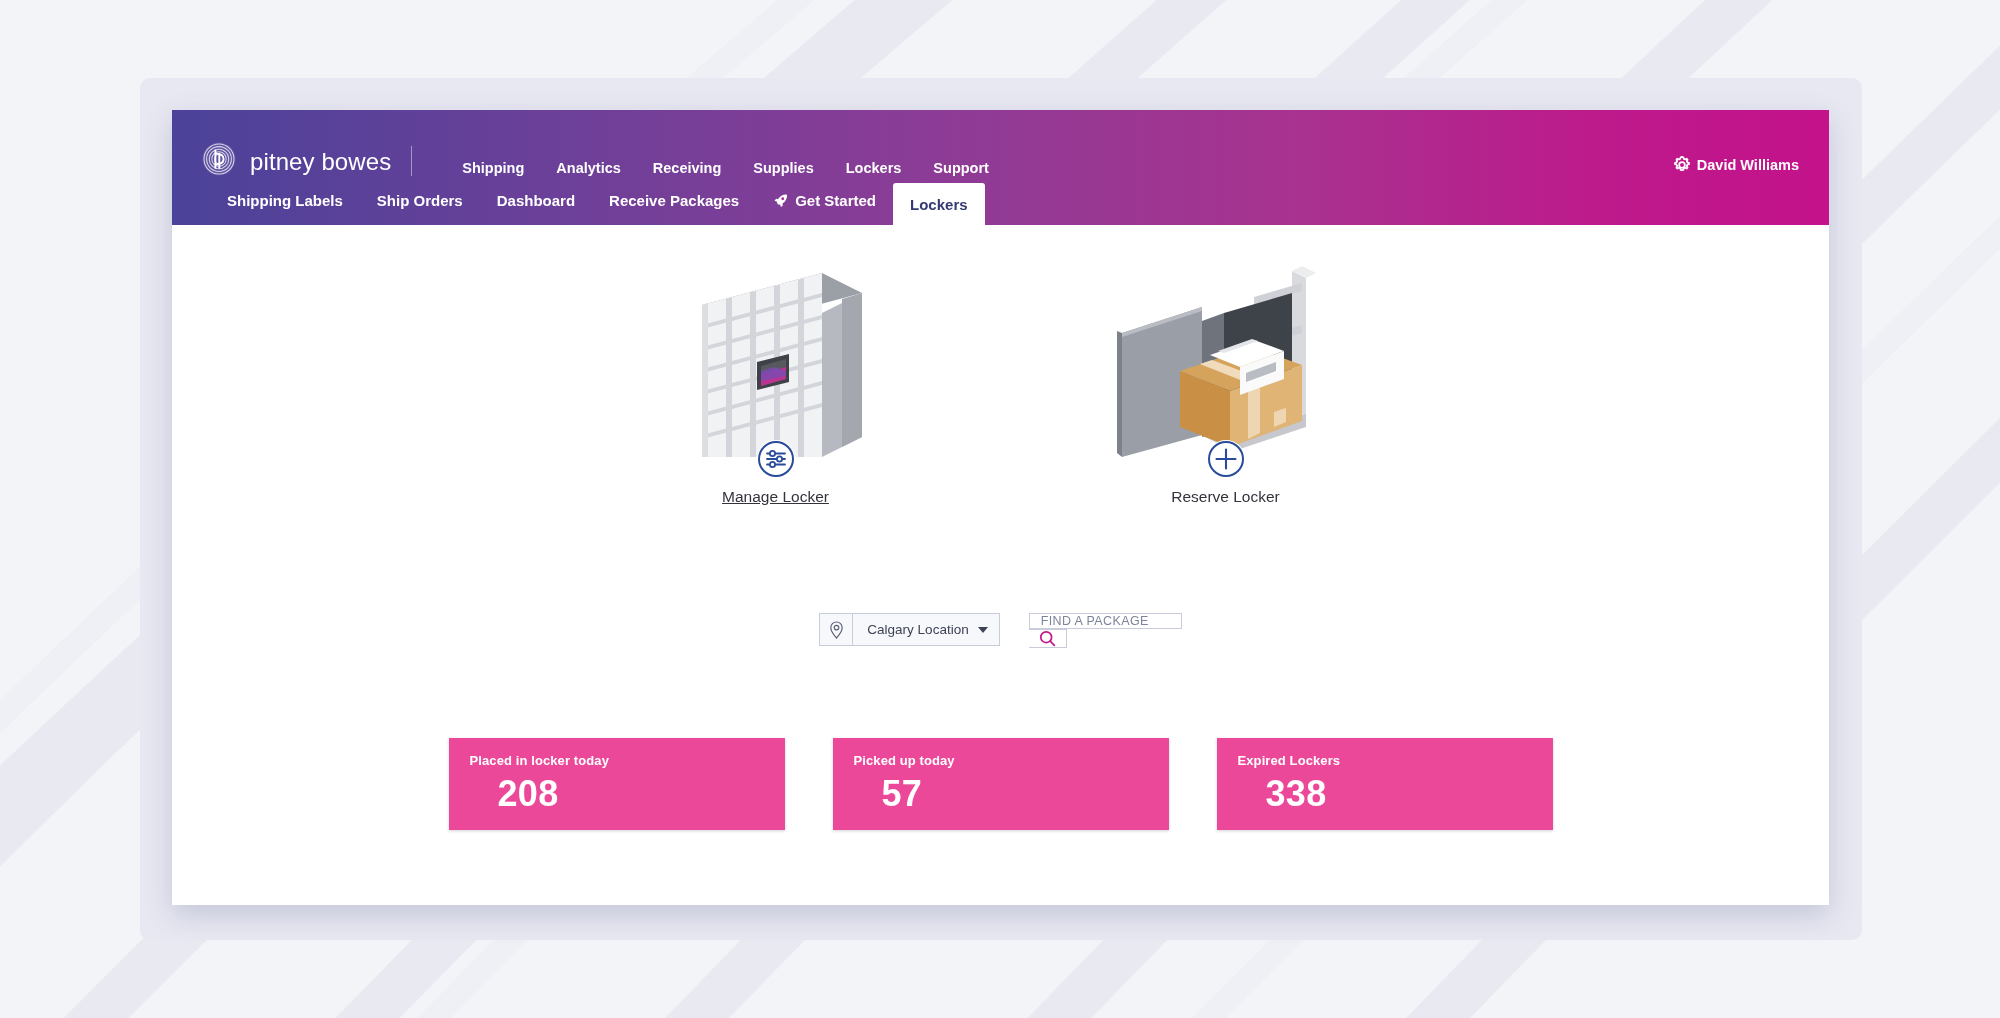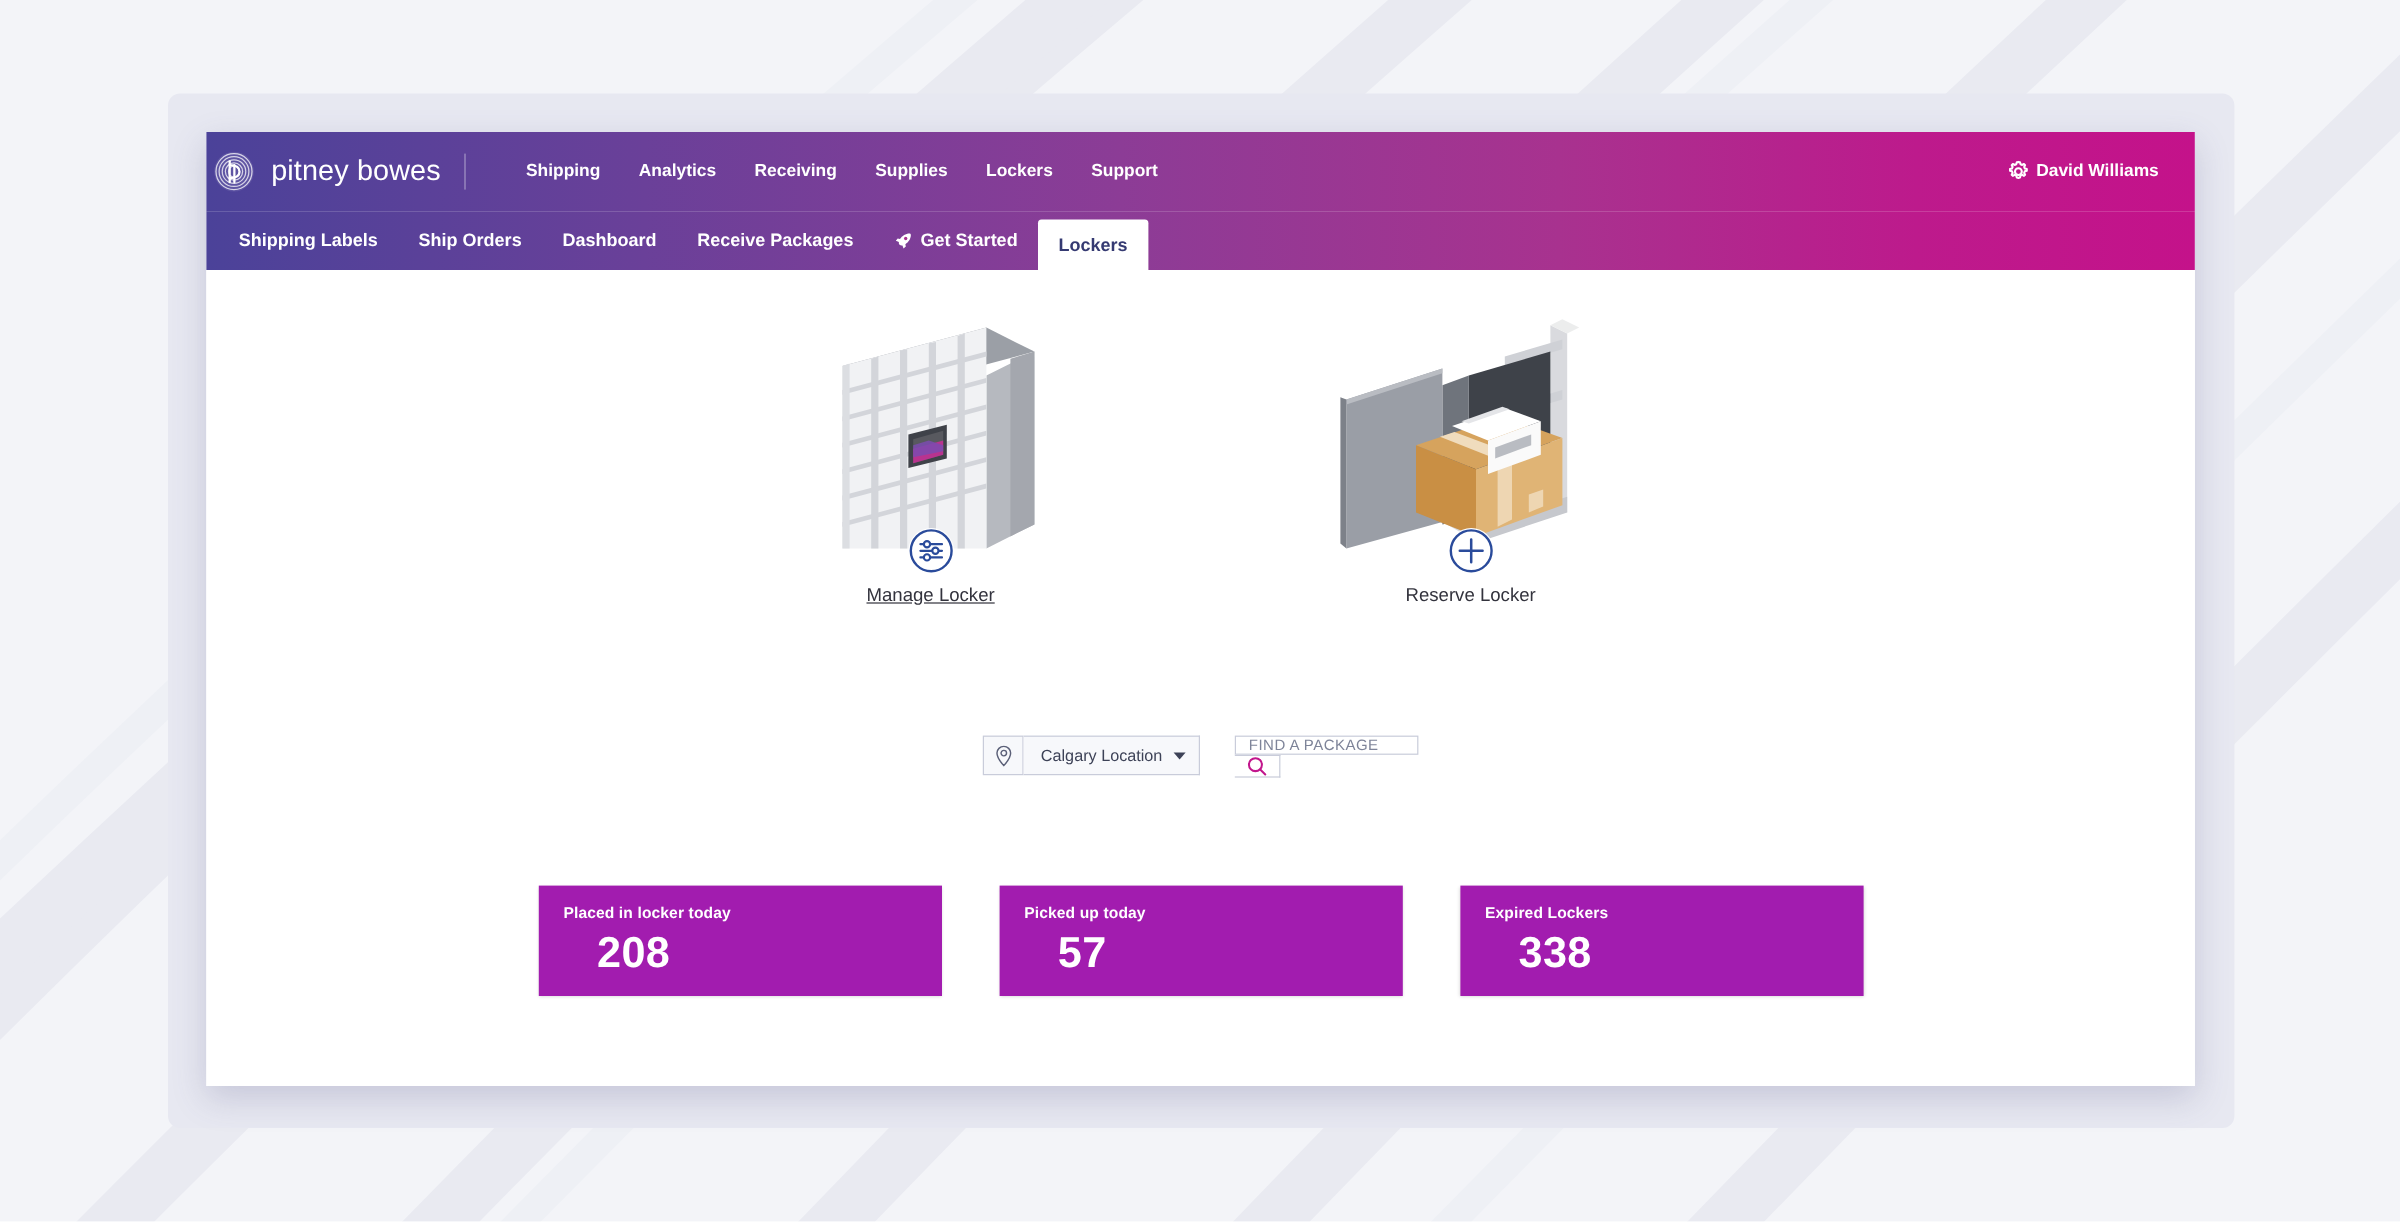--- a/index.html
+++ b/index.html
@@ -39,22 +39,22 @@
     background: #ffffff;
     box-shadow: 0 10px 26px rgba(80,84,130,0.22);
   }
 
   
   #topbar {
     position: relative;
     height: 66px;
     background: linear-gradient(90deg,#4b4299 0%, #6a4099 22%, #8c3c96 46%, #a8328f 68%, #bd1a8c 86%, #c4128a 100%);
     display: flex;
-    align-items: center;
-    padding-left: 6px;
+    align-items: flex-end;
+    padding-left: 30px;
   }
   #logo-mark { width: 34px; height: 34px; flex: 0 0 34px; }
   #brand-name {
     color: #fff;
     font-size: 24px;
     letter-spacing: .1px;
     margin-left: 14px;
     font-weight: 400;
   }
   #brand-divider {
@@ -78,21 +78,21 @@
   #gear-icon { width: 22px; height: 22px; cursor: pointer; }
   #user-name { color:#fff; font-size: 14.5px; font-weight: 700; white-space: nowrap; }
 
   
   #tabbar {
     position: relative;
     height: 49px;
     background: linear-gradient(90deg,#4b4299 0%, #6a4099 22%, #8c3c96 46%, #a8328f 68%, #bd1a8c 86%, #c4128a 100%);
     display: flex;
     align-items: flex-end;
-    padding-left: 10px;
+    padding-left: 38px;
   }
   .tab {
     position: relative;
     height: 49px;
     display: flex; align-items: center; gap: 7px;
     padding: 0 17px;
     color: #fff;
     font-size: 15px;
     font-weight: 700;
     white-space: nowrap;
@@ -205,21 +205,21 @@
   
   #stats-row {
     position: absolute;
     left: 0; right: 0; top: 513px;
     display: flex;
     justify-content: center;
     gap: 48px;
   }
   .stat-card {
     width: 336px; height: 92px;
-    background: #a21caf;
+    background: #ec4899;
     padding: 15px 0 0 21px;
     box-shadow: 0 1px 3px rgba(0,0,0,.18);
   }
   .stat-label {
     color: #ffffff;
     font-size: 13px;
     font-weight: 700;
     letter-spacing: .1px;
   }
   .stat-value {

